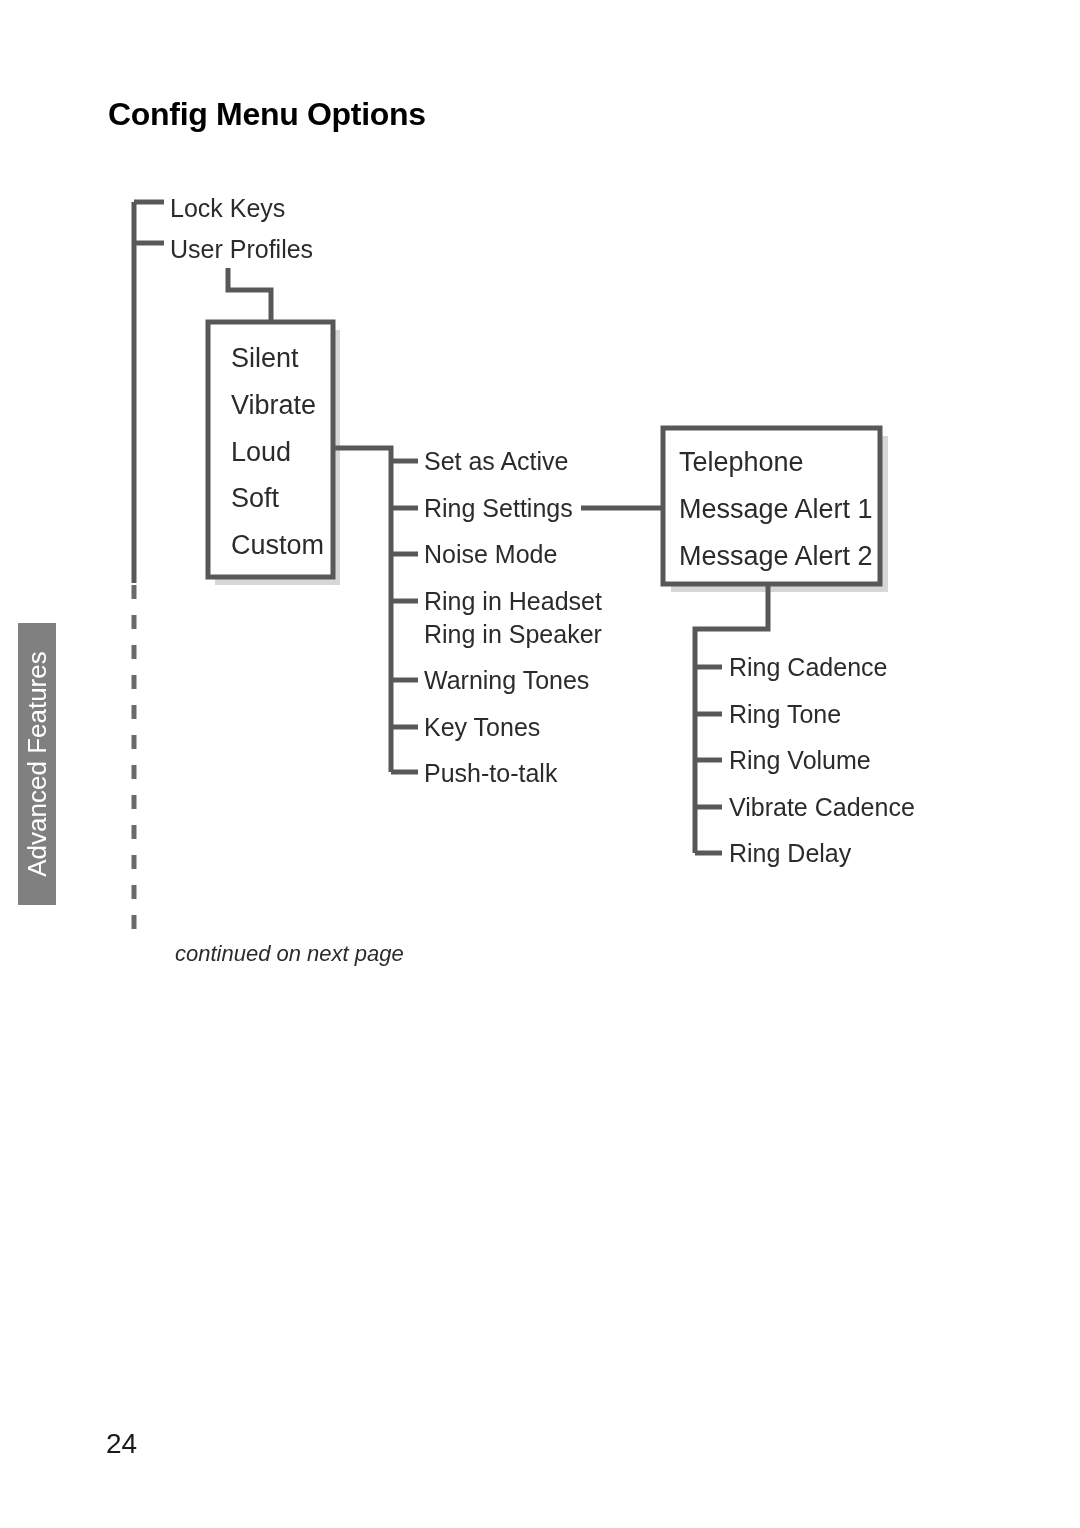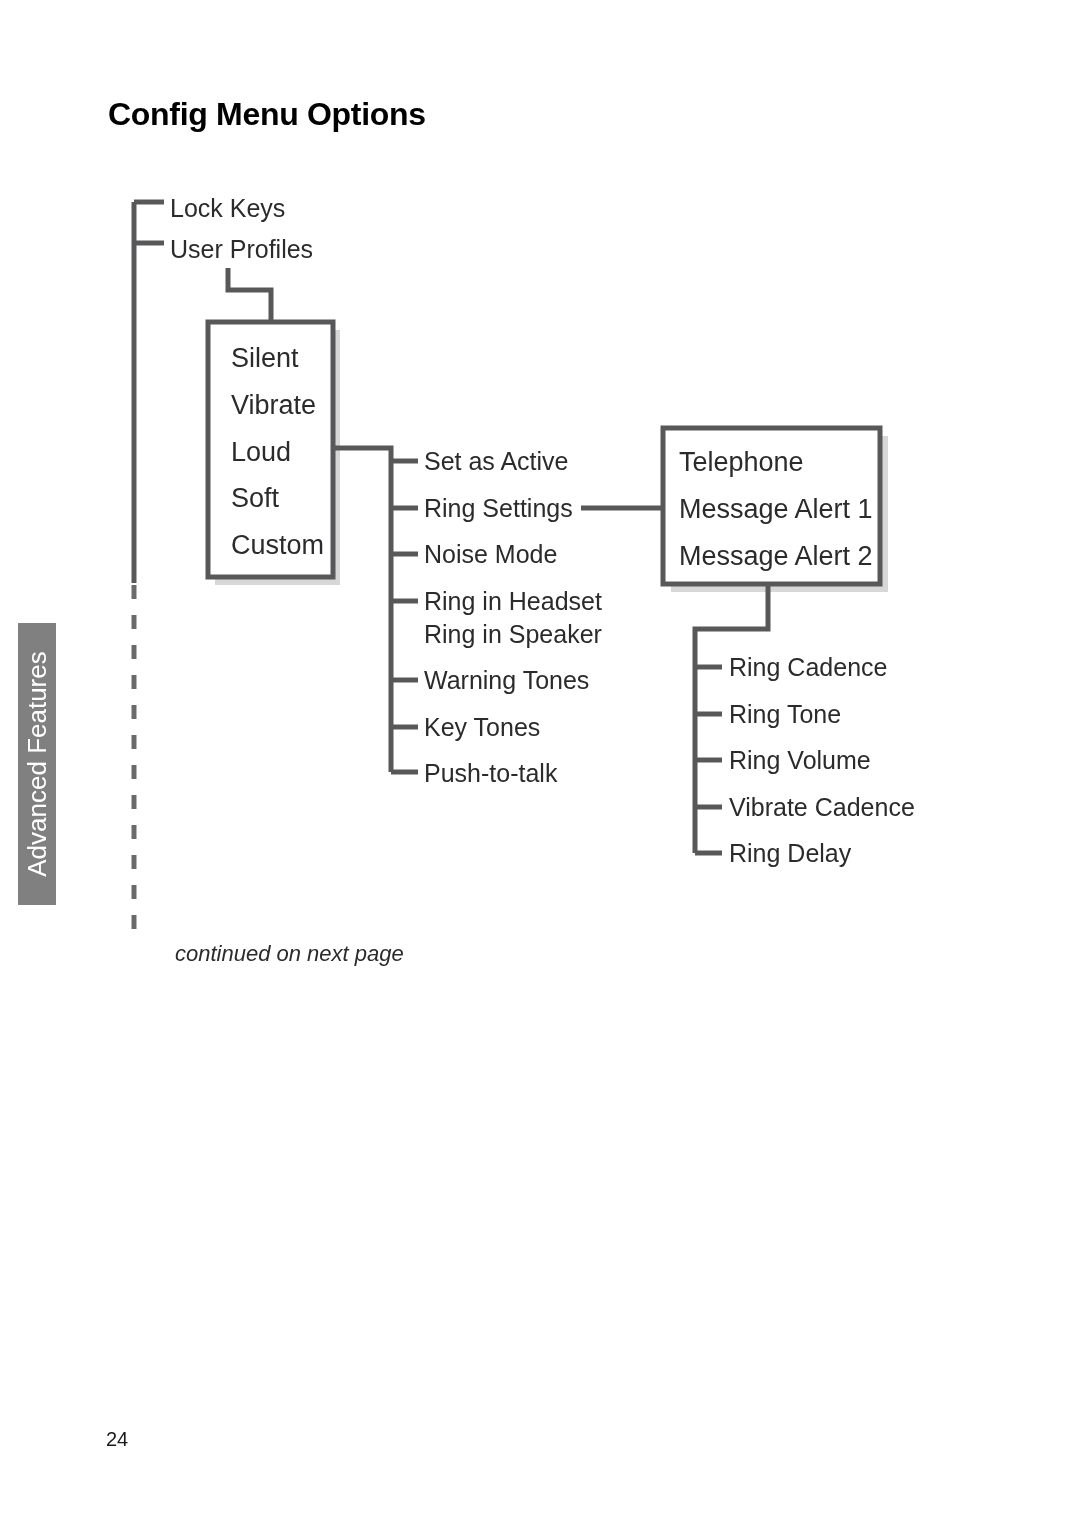--- a/index.html
+++ b/index.html
@@ -95,21 +95,21 @@
     color: #2b2b2b;
     font-family: "Liberation Sans", sans-serif;
     margin-left: 48px;
   }
 
   
   #page-number {
     position: absolute;
     left: 106px;
     top: 1428px;
-    font-size: 20px;
+    font-size: 28px;
     color: #1a1a1a;
     font-family: "Liberation Sans", sans-serif;
   }
 </style>
 </head>
 <body>
 
 <div id="side-tab">
   <span class="tab-text">Advanced Features</span>
 </div>

